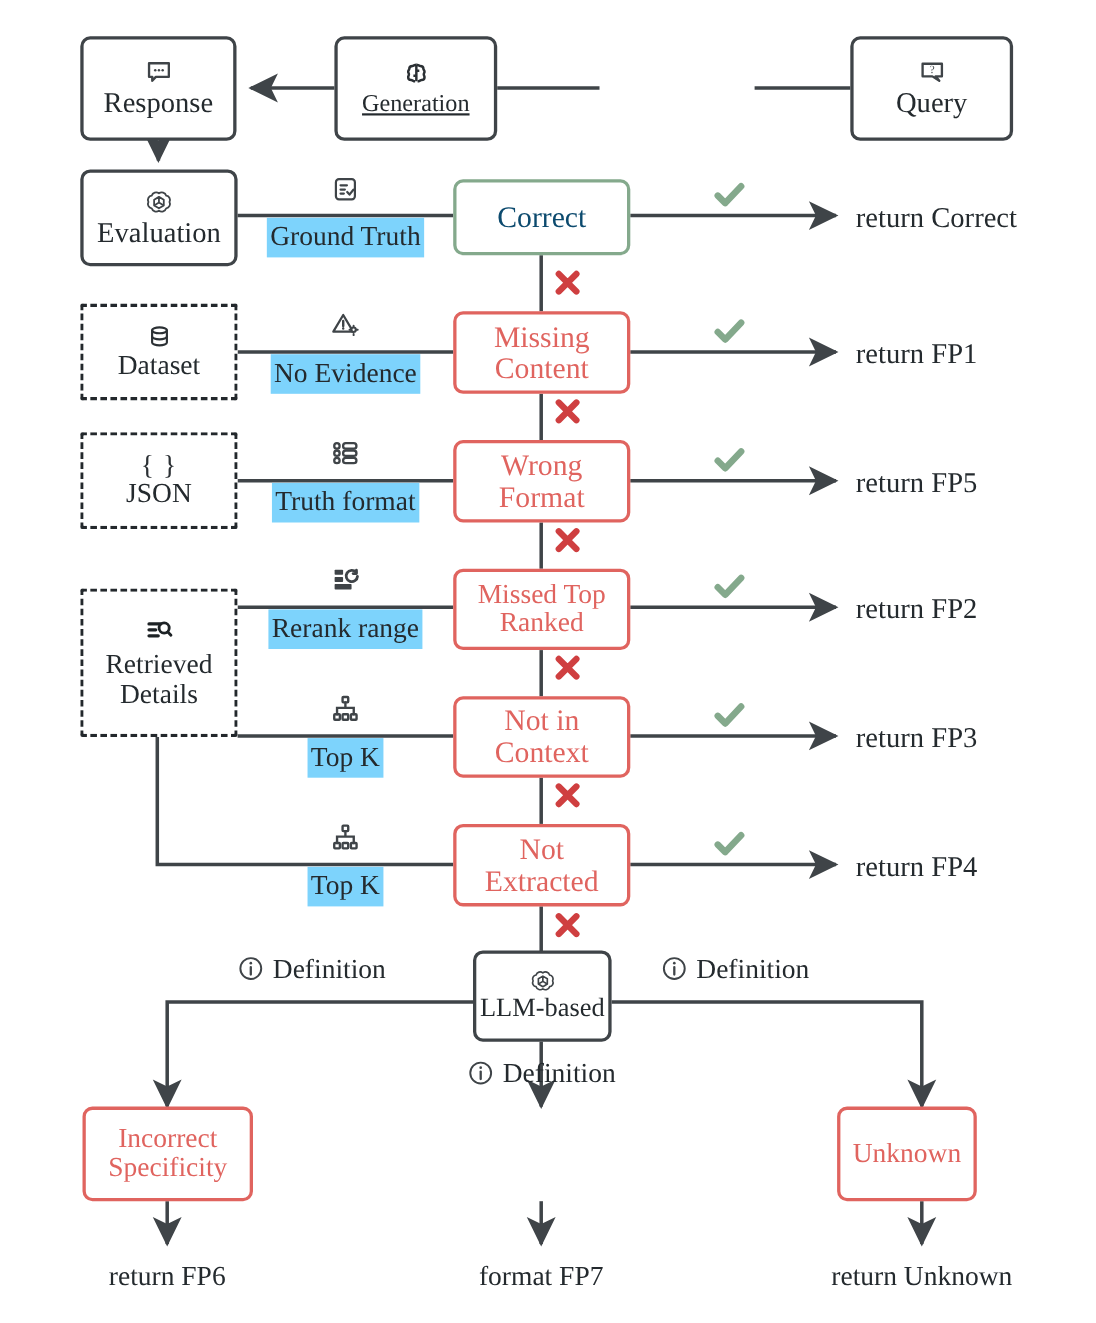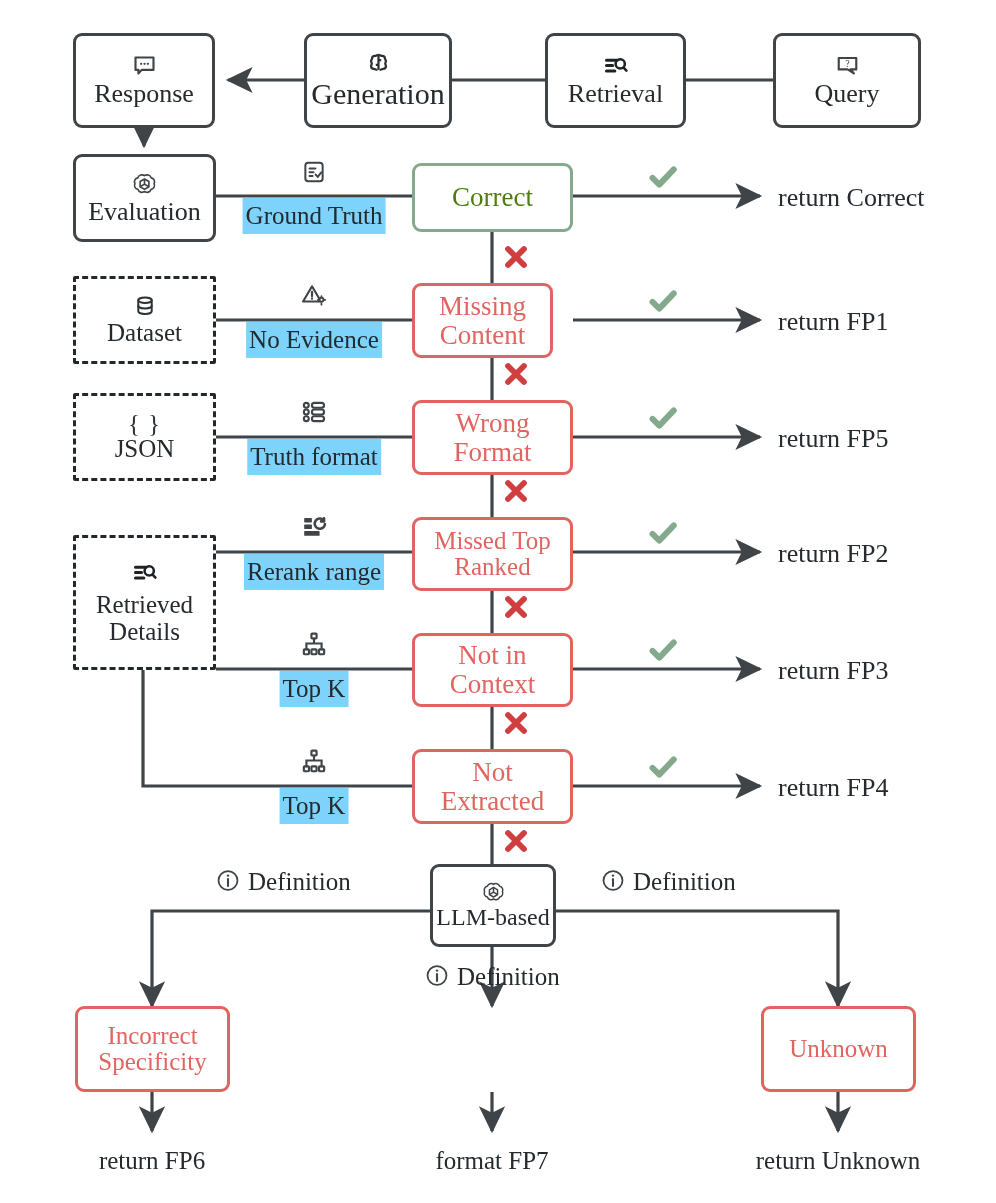--- a/index.html
+++ b/index.html
@@ -37,21 +37,21 @@
     border-radius: 9px;
     text-align: center;
     line-height: 1.06;
     z-index: 3;
   }
   .node .nlabel {
     display: block;
     white-space: pre-line;
   }
   .node.dark   { border-color:#3f4448; color:#242a2e; }
-  .node.green  { border-color:#84a98c; color:#4d7c0f; }
+  .node.green  { border-color:#84a98c; color:#0c4a6e; }
   .node.red    { border-color:#e0645f; color:#e0645f; }
   .node.dashed {
     border-style: dashed;
     border-width: 3px;
     border-color: #23282c;
     border-radius: 2px;
     color:#242a2e;
   }
   .node .icon { display:block; line-height:0; }
 
@@ -150,44 +150,34 @@
       <svg width="27" height="27" viewBox="0 0 24 24" fill="none" stroke="#3f4448" stroke-width="1.9" stroke-linecap="round" stroke-linejoin="round">
         <path d="M4 4h16v11H9.5L6.6 18.2V15H4z"></path>
         <circle cx="9" cy="9.6" r="1" fill="#3f4448" stroke="none"></circle>
         <circle cx="12" cy="9.6" r="1" fill="#3f4448" stroke="none"></circle>
         <circle cx="15" cy="9.6" r="1" fill="#3f4448" stroke="none"></circle>
       </svg>
     </span>
     <span class="nlabel">Response</span>
   </div>
 
-  <div class="node dark" style="left:304px; top:33px; width:148px; height:95px; font-size:30px;">
+  <div class="node dark" style="left:304px; top:33px; width:148px; height:95px; font-size:22px;text-decoration:underline;">
     <span class="icon">
       <svg width="27" height="27" viewBox="0 0 24 24" fill="none" stroke="#2b3034" stroke-width="2">
         <path d="M12 3.4c1.5 0 2.1 1 3.1 1 1.5 0 2.6 1 2.6 2.3 0 .8.9 1.2.9 2.3 0 .9-.6 1.3-.6 2.1 0
                  1 .6 1.4.6 2.4 0 1.3-1 2.3-2.4 2.3-1 0-1.7 1-3.2 1"></path>
         <path d="M12 3.4c-1.5 0-2.1 1-3.1 1-1.5 0-2.6 1-2.6 2.3 0 .8-.9 1.2-.9 2.3 0 .9.6 1.3.6 2.1 0
                  1-.6 1.4-.6 2.4 0 1.3 1 2.3 2.4 2.3 1 0 1.7 1 3.2 1"></path>
         <path d="M12 3.4v13.4"></path>
         <path d="M12 8.2h2.4M12 12.4H9.6"></path>
       </svg>
     </span>
     <span class="nlabel">Generation</span>
   </div>
 
-  <div class="node dark" style="left:545px; top:33px; width:141px; height:95px; font-size:26px;">
-    <span class="icon">
-      <svg width="27" height="27" viewBox="0 0 24 24" fill="none" stroke="#1d2225" stroke-width="2.3" stroke-linecap="round">
-        <path d="M4 6.4h9.4M4 11.2h5.4M4 16h7.4" stroke-width="2.7"></path>
-        <circle cx="16.2" cy="9.7" r="4.1"></circle>
-        <path d="M19.2 12.9l2.5 2.7"></path>
-      </svg>
-    </span>
-    <span class="nlabel">Retrieval</span>
-  </div>
 
   <div class="node dark" style="left:773px; top:33px; width:148px; height:95px; font-size:26px;">
     <span class="icon">
       <svg width="27" height="27" viewBox="0 0 24 24" fill="none" stroke="#3f4448" stroke-width="1.9" stroke-linecap="round" stroke-linejoin="round">
         <path d="M4.2 4.4h15.6v10.2h-5.1l3 3.6-5.6-3.6H4.2z"></path>
         <text x="11.9" y="12.1" font-size="9" fill="#3f4448" stroke="none" text-anchor="middle" font-family="Liberation Serif, serif">?</text>
       </svg>
     </span>
     <span class="nlabel">Query</span>
   </div>
@@ -294,21 +284,21 @@
       <rect x="16.3" y="16.6" width="4.4" height="4.2" rx="0.6"></rect>
       <path d="M12 7.3v4.3M5.5 16.6v-5h13v5" stroke-linecap="round"></path>
     </svg>
   </span>
   <span class="edgelabel" style="left:314px; top:788px; font-size:25px;">Top K</span>
 
   <div class="node green" style="left:412px; top:163px; width:161px; height:69px; font-size:27px;">
     <span class="nlabel">Correct</span>
   </div>
 
-  <div class="node red" style="left:412px; top:283px; width:141px; height:75px; font-size:27px;">
+  <div class="node red" style="left:412px; top:283px; width:161px; height:75px; font-size:27px;">
     <span class="nlabel">Missing
 Content</span>
   </div>
 
   <div class="node red" style="left:412px; top:400px; width:161px; height:75px; font-size:27px;">
     <span class="nlabel">Wrong
 Format</span>
   </div>
 
   <div class="node red" style="left:412px; top:517px; width:161px; height:74px; font-size:25px;">
@@ -435,21 +425,21 @@
       <circle cx="12" cy="7.3" r="1.15" fill="#3f4448" stroke="none"></circle>
       <path d="M12 10.7v6.5" stroke-linecap="round" stroke-width="2"></path>
     </svg>
   </span>
   <span class="ftext" style="left:457px; top:963px; font-size:25px;">Definition</span>
 
   <div class="node red" style="left:75px; top:1006px; width:155px; height:86px; font-size:25px;">
     <span class="nlabel">Incorrect
 Specificity</span>
   </div>
-  <div class="node red" style="left:761px; top:1006px; width:155px; height:86px; font-size:25px;">
+  <div class="node red" style="left:761px; top:1006px; width:127px; height:86px; font-size:25px;">
     <span class="nlabel">Unknown</span>
   </div>
 
   <span class="ftext center" style="left:152px; top:1147px; font-size:25px;">return FP6</span>
   <span class="ftext center" style="left:492px; top:1147px; font-size:25px;">format FP7</span>
   <span class="ftext center" style="left:838px; top:1147px; font-size:25px;">return Unknown</span>
 
 </div>
 
 </body></html>

